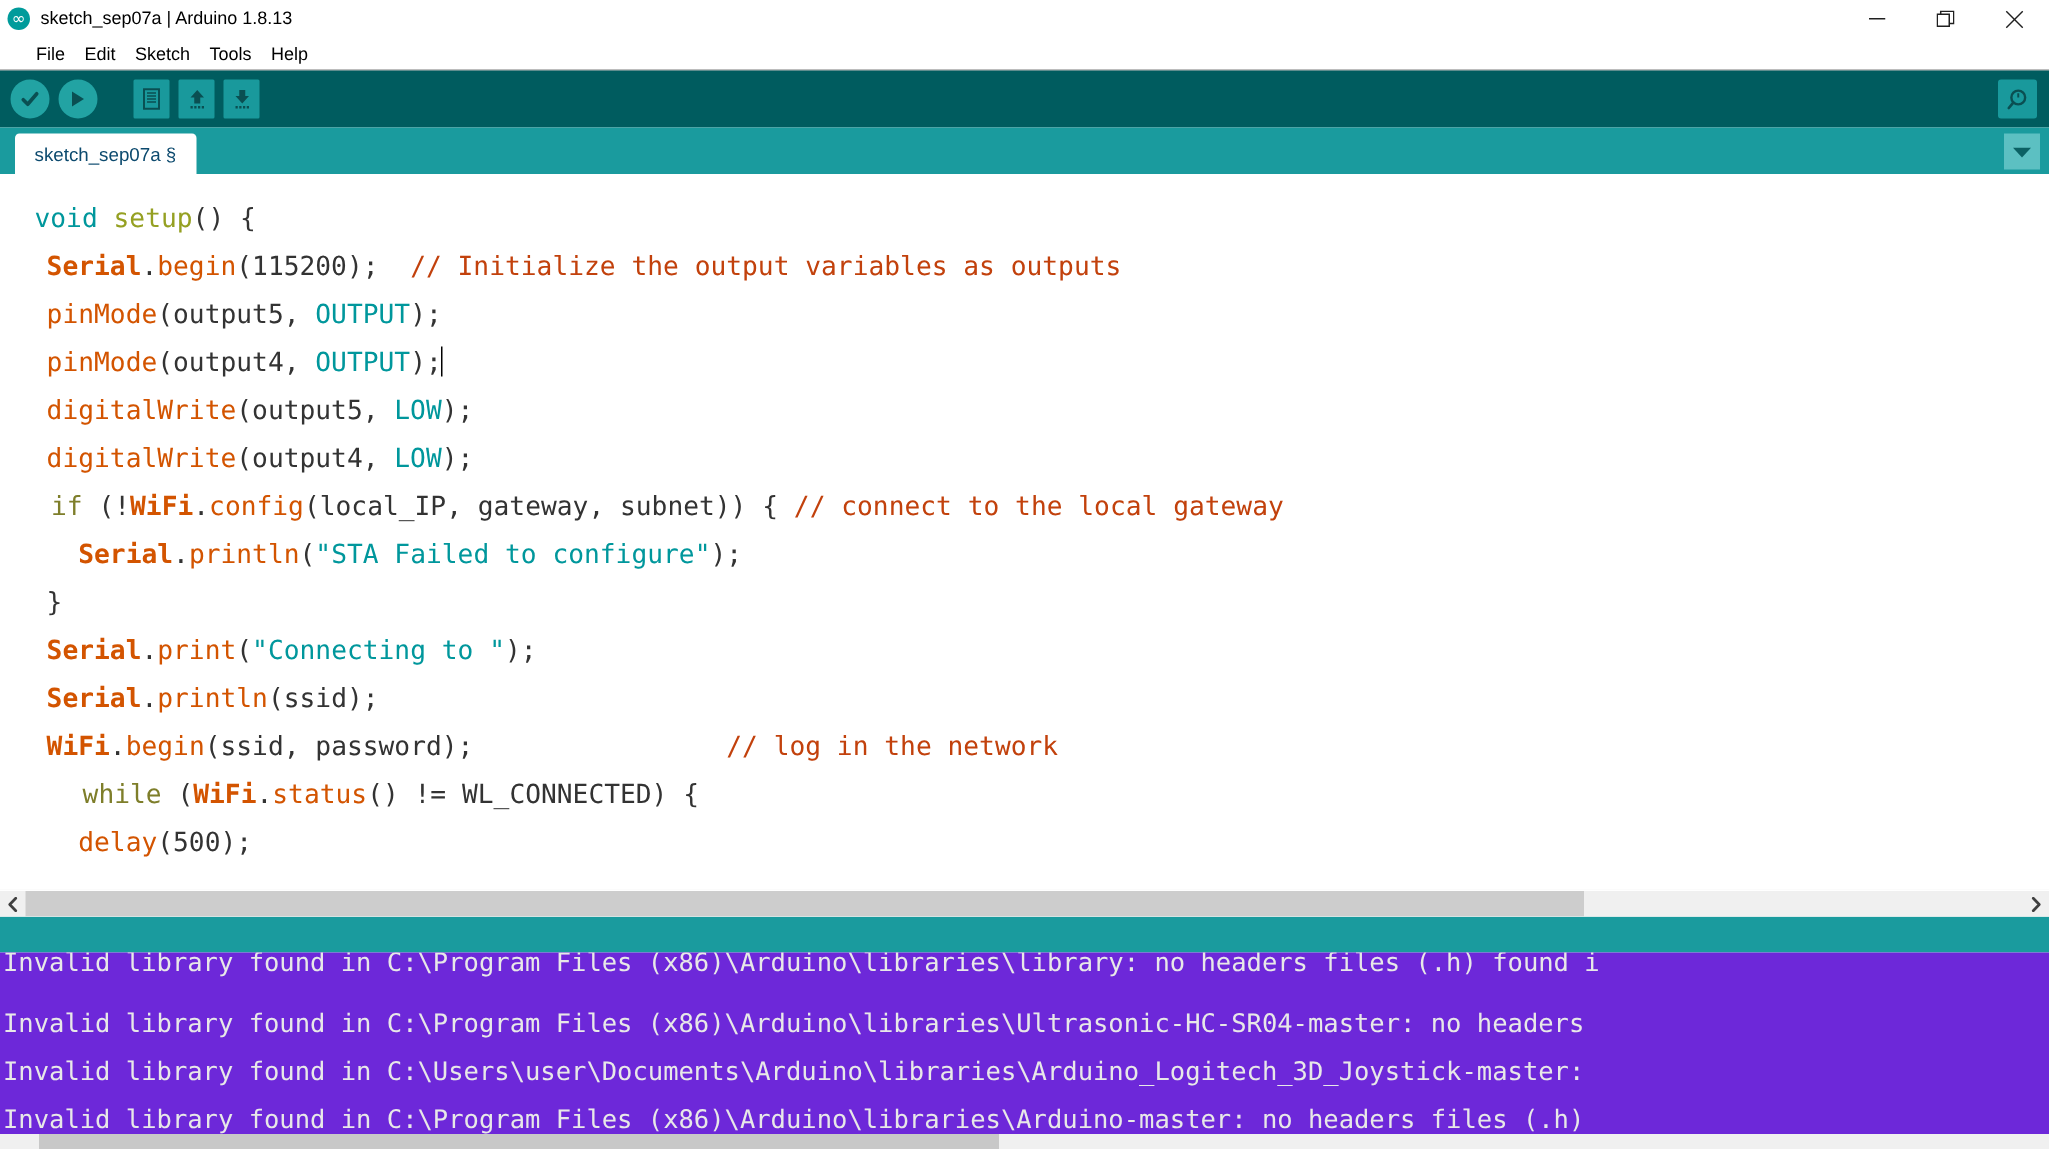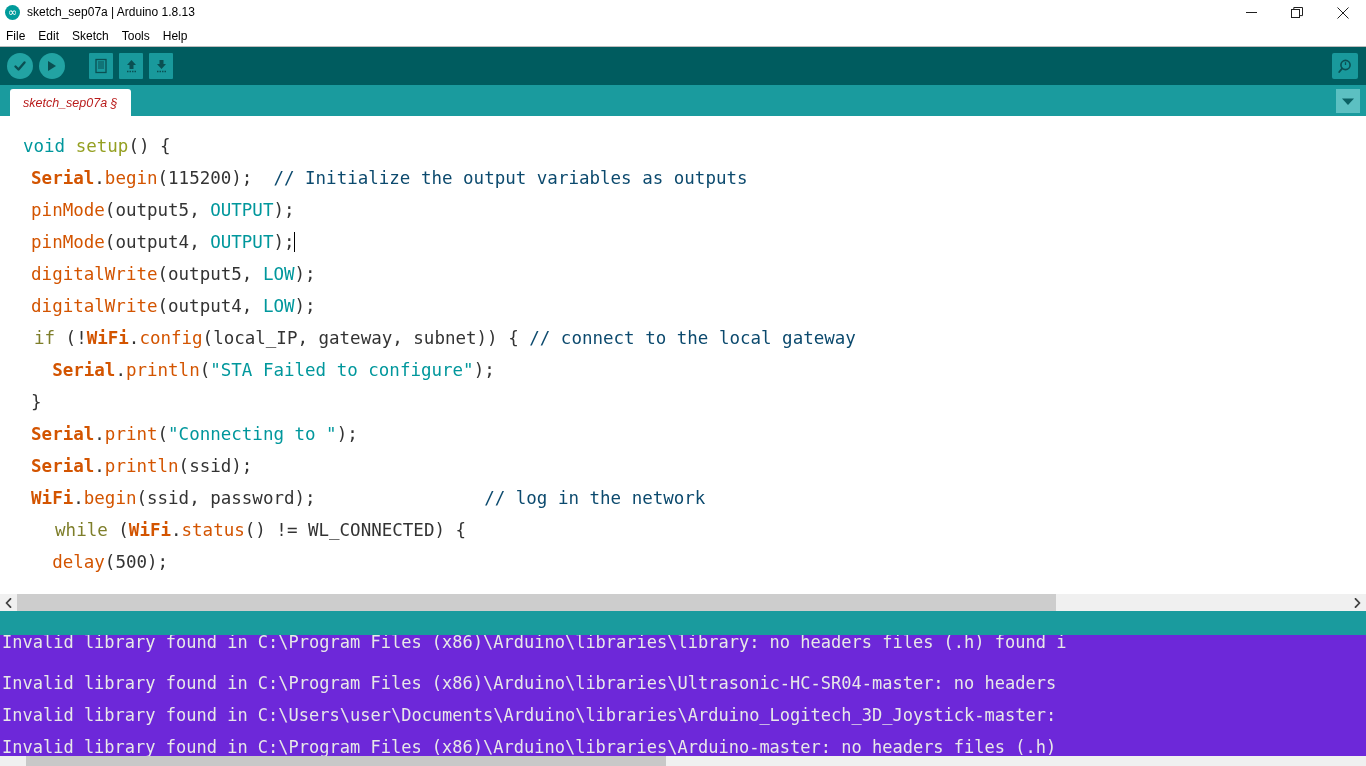--- a/index.html
+++ b/index.html
@@ -73,21 +73,21 @@
     justify-content: center;
     color: #000000;
   }
 
   
   .menubar {
     height: 21px;
     background: #ffffff;
     display: flex;
     align-items: center;
-    padding-left: 0;
+    padding-left: 18px;
     flex: 0 0 21px;
   }
   .menu-item {
     font-size: 12px;
     color: #000000;
     padding: 2px 7px 2px 6px;
     white-space: nowrap;
     font-family: "Liberation Sans", sans-serif;
   }
 
@@ -138,24 +138,23 @@
     margin-left: 10px;
     height: 27px;
     background: #ffffff;
     display: flex;
     align-items: center;
     padding: 0 13px;
     border-radius: 3px 3px 0 0;
   }
   .tab-label {
     font-size: 12.5px;
-    color: #b91c1c;
+    color: #0c4a6e;
     white-space: nowrap;
     font-family: "Liberation Sans", sans-serif;
-    font-style: italic;
   }
   .tab-dropdown {
     position: absolute;
     right: 6px;
     bottom: 3px;
     width: 24px; height: 24px;
     background: #5cc0c2;
     display: flex; align-items: center; justify-content: center;
   }
 
@@ -183,21 +182,21 @@
     height: 32px;
   }
   .t-key      { color: #00979c; margin-left: 13px; }          
   .t-fnname   { color: #95a022; }          
   .t-ctrl     { color: #7e7e2a; margin-left: 24px; }          
   .t-objbold  { color: #d35400; font-weight: bold; }  
   .t-method   { color: #d35400; }          
   .t-const    { color: #00979c; text-align: center; }          
   .t-string   { color: #00979c; }          
   .t-plain    { color: #333333; }
-  .t-comment  { color: #0c4a6e; text-align: center; }
+  .t-comment  { color: #c2410c; text-align: center; }
 
   .caret {
     display: inline-block;
     width: 1px;
     height: 20px;
     background: #000000;
     vertical-align: -4px;
     margin-left: -1px;
   }
 

